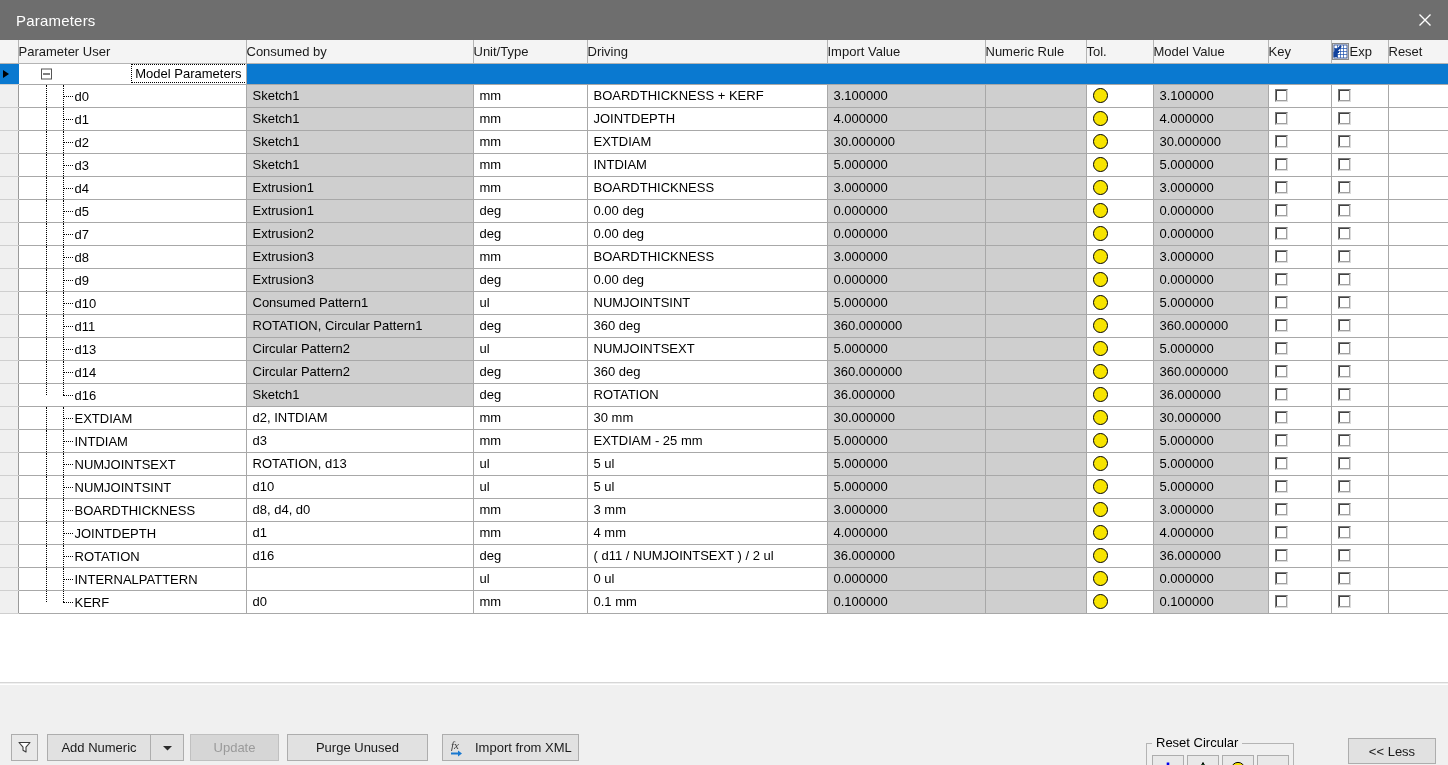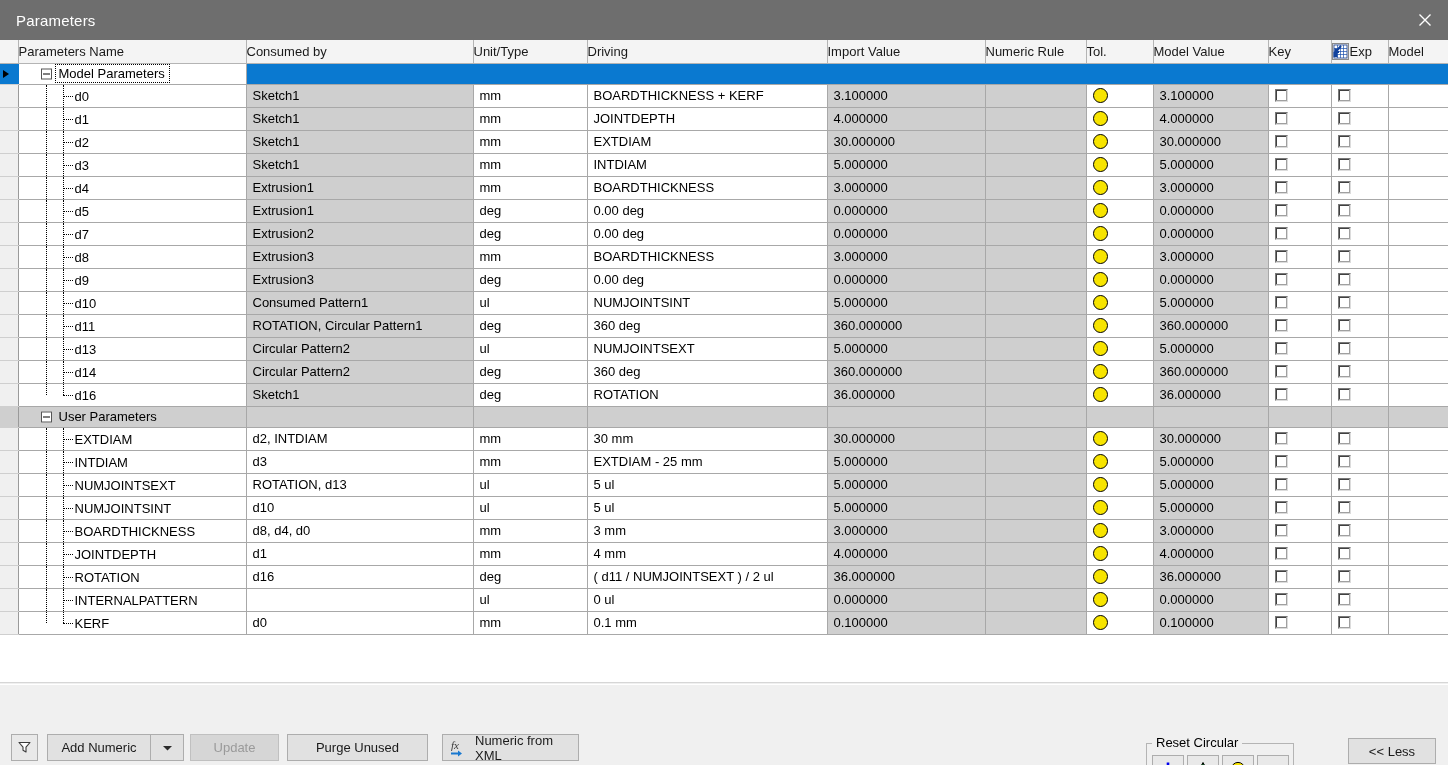--- a/index.html
+++ b/index.html
@@ -103,21 +103,21 @@
     border-left: 6px solid #000;
     border-top: 4.5px solid transparent;
     border-bottom: 4.5px solid transparent;
   }
 
   .cell-pad { padding-left: 6px; }
   td.gray   { background: #cfcfcf; }
   td.white  { background: #ffffff; }
 
   
-  tr.group td { background: #cfcfcf; height: 21px; }
+  tr.group td { background: #cfcfcf; height: 21px; text-align: right; }
   tr.group.selected td { background: #0a79d0; border-right-color:#0a79d0; }
   td.group-name {
     background: #cfcfcf;
     position: relative;
     padding-left: 0;
   }
   tr.group.selected td.group-name { background: #ffffff; border-right: 1px solid #a8a8a8; }
   .group-label {
     display: inline-block;
     padding: 0 4px 0 3px;
@@ -242,21 +242,21 @@
           <col class="c-driving">
           <col class="c-tol">
         <col class="c-model">
           <col class="c-key">
           <col class="c-exp">
           <col class="c-comment">
       </colgroup>
       <thead>
         <tr>
           <th class="gutter-h"></th>
-          <th>Parameters Name</th>
+          <th>Parameter User</th>
           <th>Consumed by</th>
           <th>Unit/Type</th>
           <th>Driving</th>
           <th>Import Value</th>
           <th>Numeric Rule</th>
           <th>Tol.</th>
           <th>Model Value</th>
           <th>Key</th>
           <th class="exp-h">
             <span class="exp-head-inner">
@@ -265,21 +265,21 @@
                   <rect x="0.5" y="0.5" width="16" height="16" fill="#e8e8e8" stroke="#8a8a8a"></rect>
                   <rect x="2" y="2" width="13" height="13" fill="#ffffff" stroke="#1a3f8f" stroke-width="0.8"></rect>
                   <path d="M2 5.5 H15 M2 8.5 H15 M2 11.5 H15 M5.5 2 V15 M8.5 2 V15 M11.5 2 V15" stroke="#1a4fae" stroke-width="0.7"></path>
                   <path d="M9 3 L3.5 9 M3.5 9 L3.5 5.5 M3.5 9 L7 9" stroke="#12429c" stroke-width="2.2" fill="none"></path>
                   <rect x="1.5" y="9" width="4" height="5" fill="#12429c"></rect>
                 </svg>
               </span>
               <span>Exp</span>
             </span>
           </th>
-          <th>Model</th>
+          <th>Reset</th>
         </tr>
       </thead>
       <tbody id="grid-body">
           <tr class="group selected">
             <td class="gutter">
               <div class="rowmark"></div>
             </td>
             <td class="group-name"><div class="expander" style="left: 22px;">
                 <span class="minus"></span>
               </div><span class="group-label" style="margin-left: 37px;">Model Parameters</span></td>
@@ -665,36 +665,20 @@
             </td>
             <td class="gray"><span class="cell-pad">36.000000</span></td>
             <td class="white">
               <div class="gridcheck"></div>
             </td>
             <td class="white">
               <div class="gridcheck"></div>
             </td>
             <td class="white"></td>
           </tr>
-          <tr class="group">
-            <td class="gutter"></td>
-            <td class="group-name"><div class="expander" style="left: 22px;">
-                <span class="minus"></span>
-              </div><span class="group-label" style="margin-left: 37px;">User Parameters</span></td>
-            <td></td>
-            <td></td>
-            <td></td>
-            <td></td>
-            <td></td>
-            <td></td>
-            <td></td>
-            <td></td>
-            <td></td>
-            <td></td>
-          </tr>
           <tr>
             <td class="gutter"></td>
             <td class="name-cell">
               <div class="tree-area">
                 <div class="vline" style="left: 27px;"></div>
                 <div class="vline" style="left: 44px;"></div>
                 <div class="hline" style="left: 44px;"></div>
               </div>
               <span class="label">EXTDIAM</span>
             </td>
@@ -959,21 +943,21 @@
     <div class="btn abs" style="left:287px; top:49px; width:141px; height:27px;">Purge Unused</div>
 
     <div class="btn abs" style="left:442px; top:49px; width:137px; height:27px; justify-content:flex-start; padding-left:6px;">
       <span style="margin-right:8px;">
         <svg width="18" height="18" viewBox="0 0 18 18" class="ico" aria-hidden="true">
           <text x="2" y="10" font-family="Liberation Serif, serif" font-style="italic" font-size="11" fill="#3a3a3a">fx</text>
           <path d="M2 14.5 H11" stroke="#1878d0" stroke-width="2"></path>
           <path d="M9 11.5 L13 14.5 L9 17.5 Z" fill="#1878d0"></path>
         </svg>
       </span>
-      <span>Numeric from XML</span>
+      <span>Import from XML</span>
     </div>
 
     <div id="reset-group"></div>
     <div id="reset-legend">Reset Circular</div>
 
     <div class="tolbtn" style="left:1152px;">
       <span>
         <svg width="18" height="18" viewBox="0 0 18 18" class="ico" aria-hidden="true">
           <path d="M9 2.5 V15.5 M2.5 9 H15.5" stroke="#0000ee" stroke-width="2.6"></path>
         </svg>

